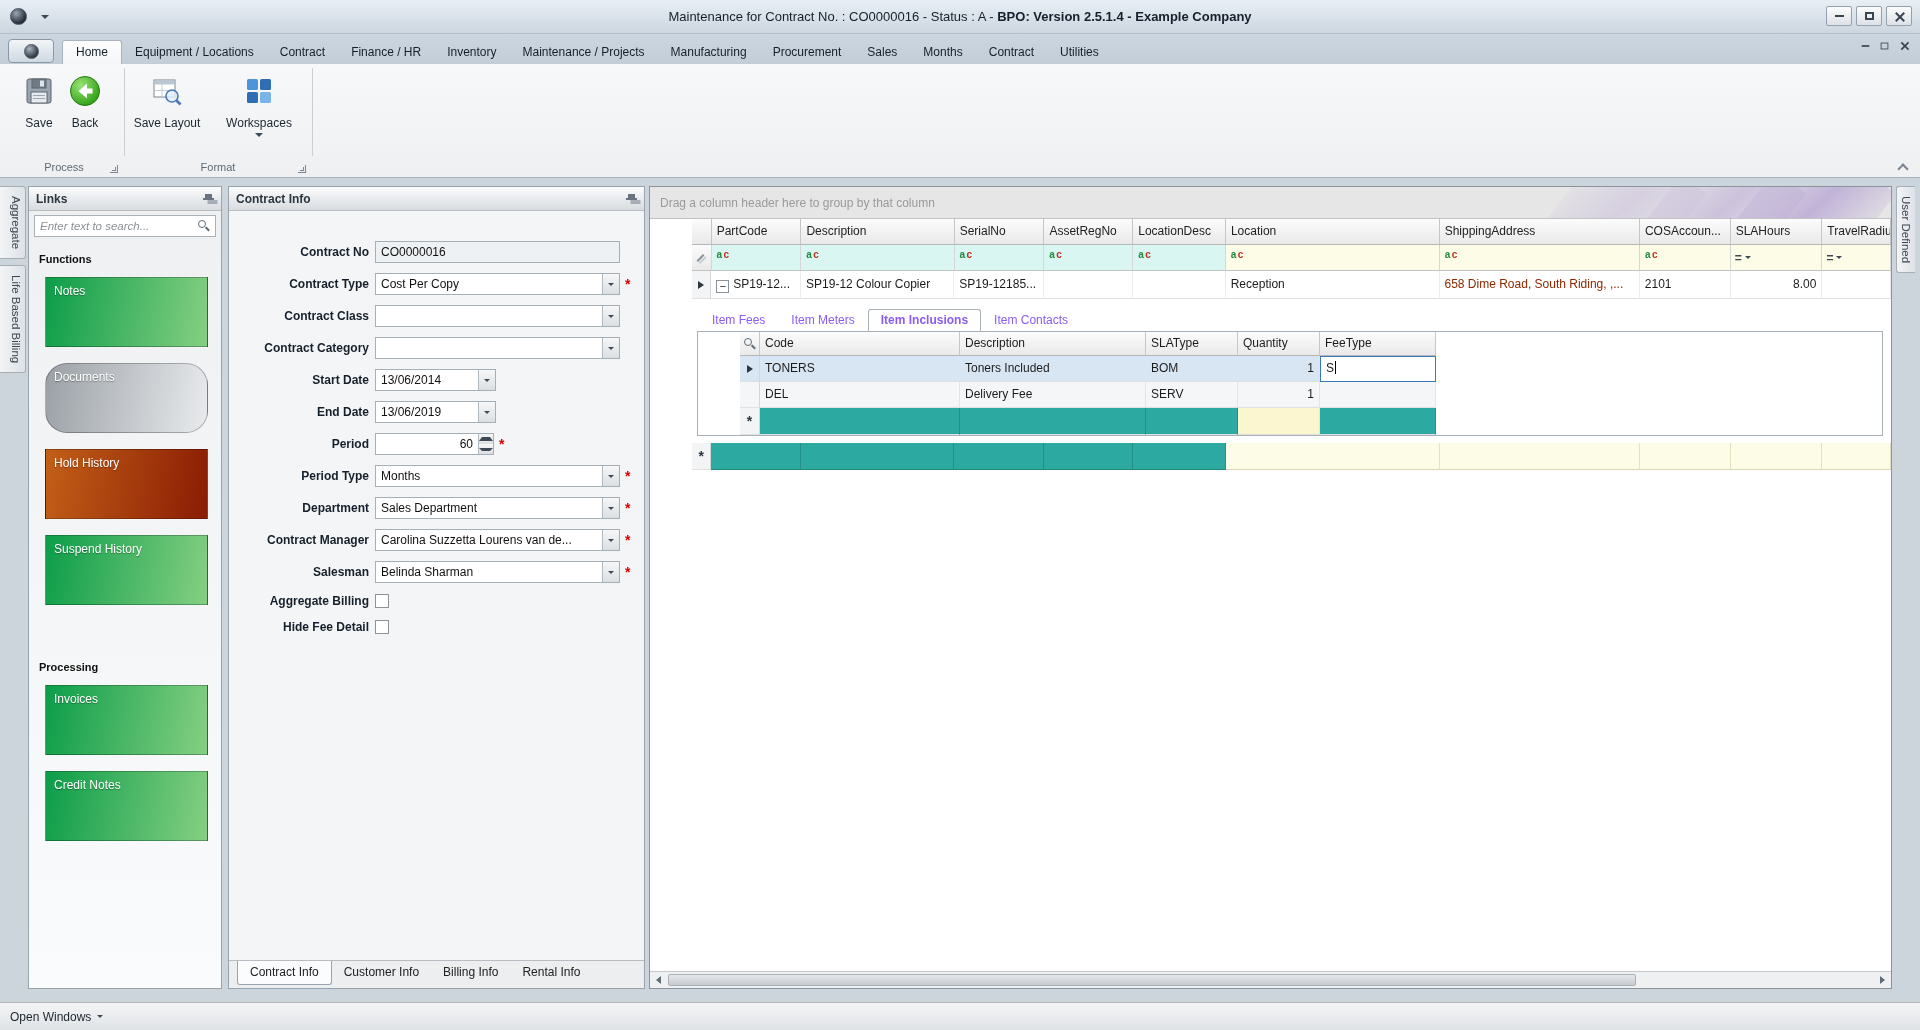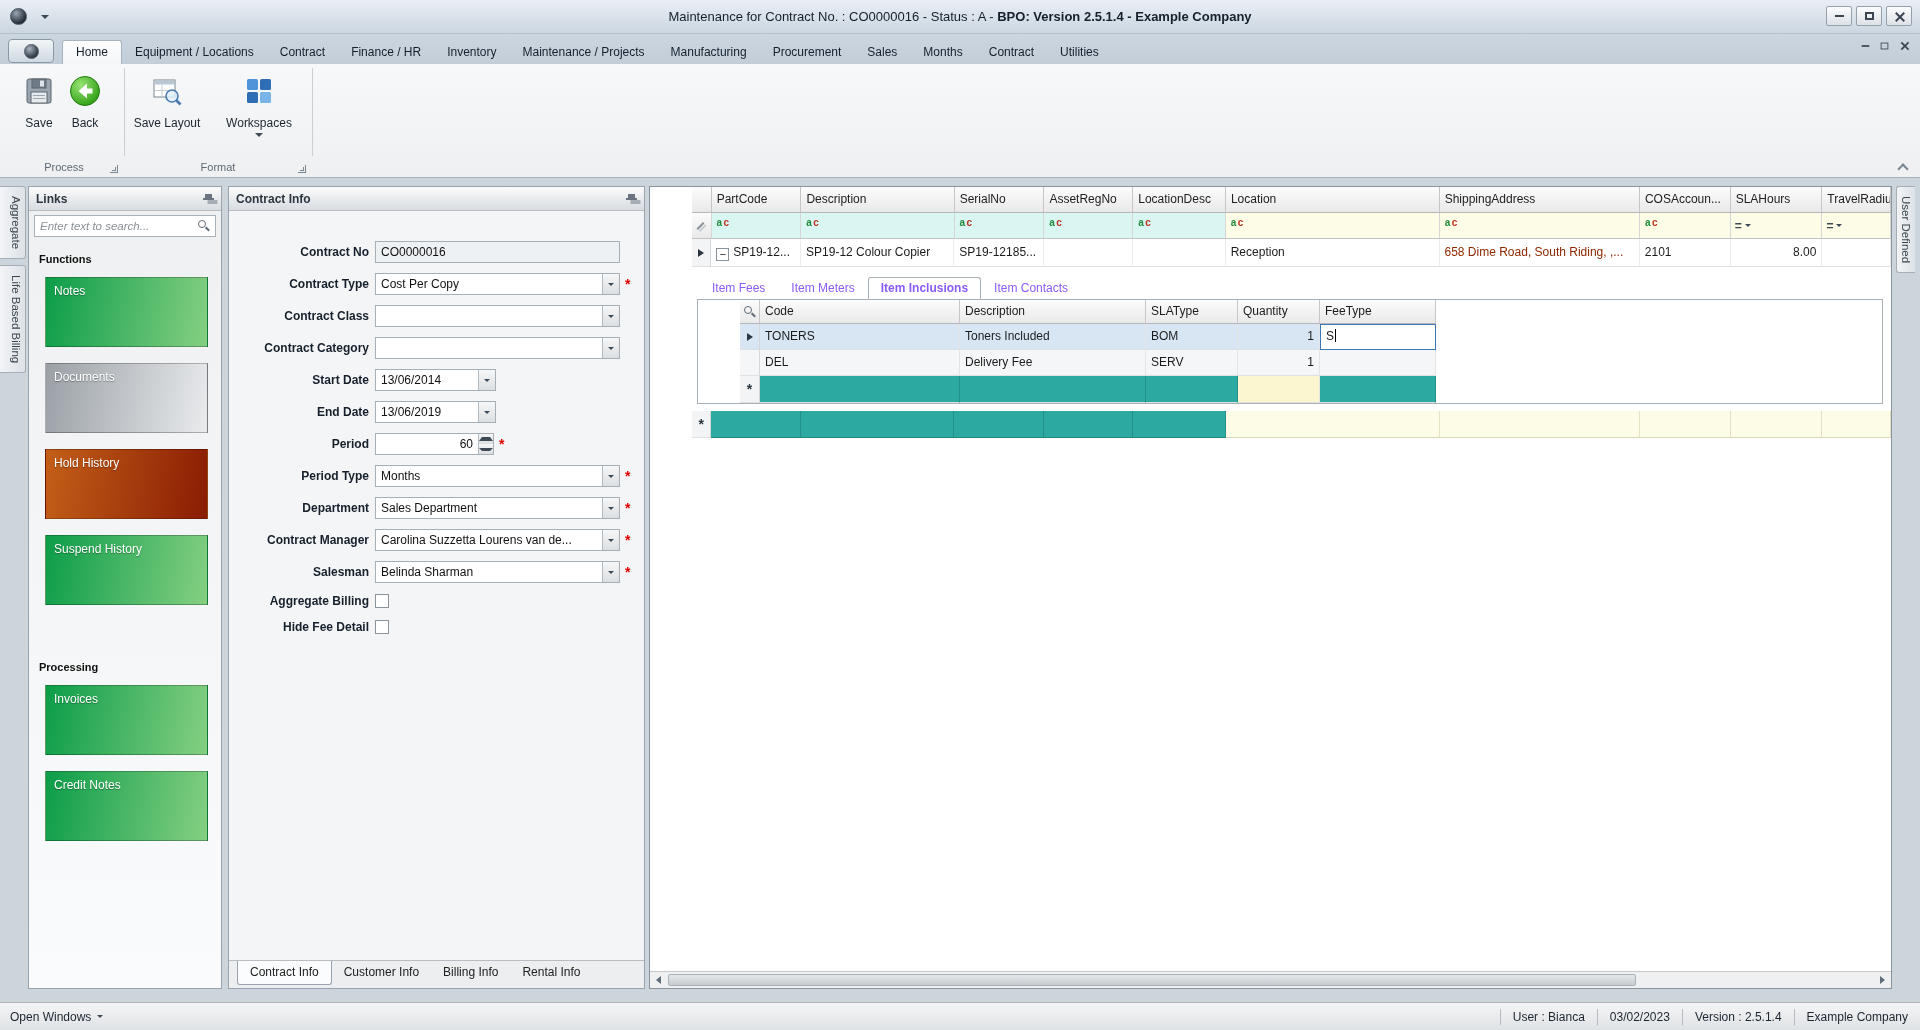--- a/index.html
+++ b/index.html
@@ -95,21 +95,21 @@
   .searchbox input::placeholder { color:#8a9096; font-style:italic; }
   .mag { width:12px; height:12px; position:relative; flex:0 0 12px; }
   .mag::before { content:""; position:absolute; left:0; top:0; width:6px; height:6px;
     border:1.5px solid #5f6b76; border-radius:50%; }
   .mag::after { content:""; position:absolute; width:5px; height:1.8px; background:#5f6b76;
     transform:rotate(45deg); left:7px; top:8px; }
   .lheading { font-size:11px; font-weight:bold; color:#111; margin:16px 0 12px 10px; }
   .lbtn { width:163px; height:70px; margin:0 0 16px 16px; border:1px solid rgba(0,0,0,.25);
     color:#fff; font-size:12px; padding:6px 8px; text-shadow:0 1px 1px rgba(0,0,0,.35); }
   .lbtn.green { background:linear-gradient(100deg,#0c9d49,#85cf82); }
-  .lbtn.gray { background:linear-gradient(100deg,#9aa0a6,#e9ebed); }
+  .lbtn.gray { background:linear-gradient(100deg,#9aa0a6,#e9ebed);border-radius:22px; }
   .lbtn.orange { background:linear-gradient(100deg,#c35f18,#8a1c03); }
   .links .body { position:relative; }
 
   
   .contract { left:228px; width:417px; background:#f4f5f6; }
   .form { padding-top:30px; }
   .frow { display:flex; align-items:center; height:22px; margin-bottom:10px; }
   .flabel { width:140px; text-align:right; font-weight:bold; color:#15202c; margin-right:6px; white-space:nowrap; }
   .fld { display:flex; align-items:center; height:22px; border:1px solid #a6aeb6; background:#fff; }
   .fld .val { flex:1; padding:0 5px; white-space:nowrap; overflow:hidden; color:#111; }
@@ -483,20 +483,28 @@
   </div>
   <div class="btabs">
     <div class="btab sel">Contract Info</div>
     <div class="btab">Customer Info</div>
     <div class="btab">Billing Info</div>
     <div class="btab">Rental Info</div>
   </div>
 </div>
 
 <div class="panel gridp">
+  <div class="groupby">
+    <span>Drag a column header here to group by that column</span>
+    <div class="swirl">
+        <i></i>
+        <i></i>
+        <i></i>
+      </div>
+  </div>
 
   <div class="row-flex">
     <div class="gh cw-ind"></div>
     <div class="gh cw0">PartCode</div>
     <div class="gh cw1">Description</div>
     <div class="gh cw2">SerialNo</div>
     <div class="gh cw3">AssetRegNo</div>
     <div class="gh cw4">LocationDesc</div>
     <div class="gh cw5">Location</div>
     <div class="gh cw6">ShippingAddress</div>
@@ -635,23 +643,13 @@
         <div class="tri-r2"></div>
       </div>
   </div>
 </div>
 
 <div class="statusbar">
   <div class="sb-left">
     <span>Open Windows</span>
     <div class="cd small"></div>
   </div>
-  <div class="sb-right">
-    <div class="sb-sep"></div>
-    <div class="sb-item">User : Bianca</div>
-    <div class="sb-sep"></div>
-    <div class="sb-item">03/02/2023</div>
-    <div class="sb-sep"></div>
-    <div class="sb-item">Version : 2.5.1.4</div>
-    <div class="sb-sep"></div>
-    <div class="sb-item">Example Company</div>
-  </div>
 </div>
 
 </body></html>

